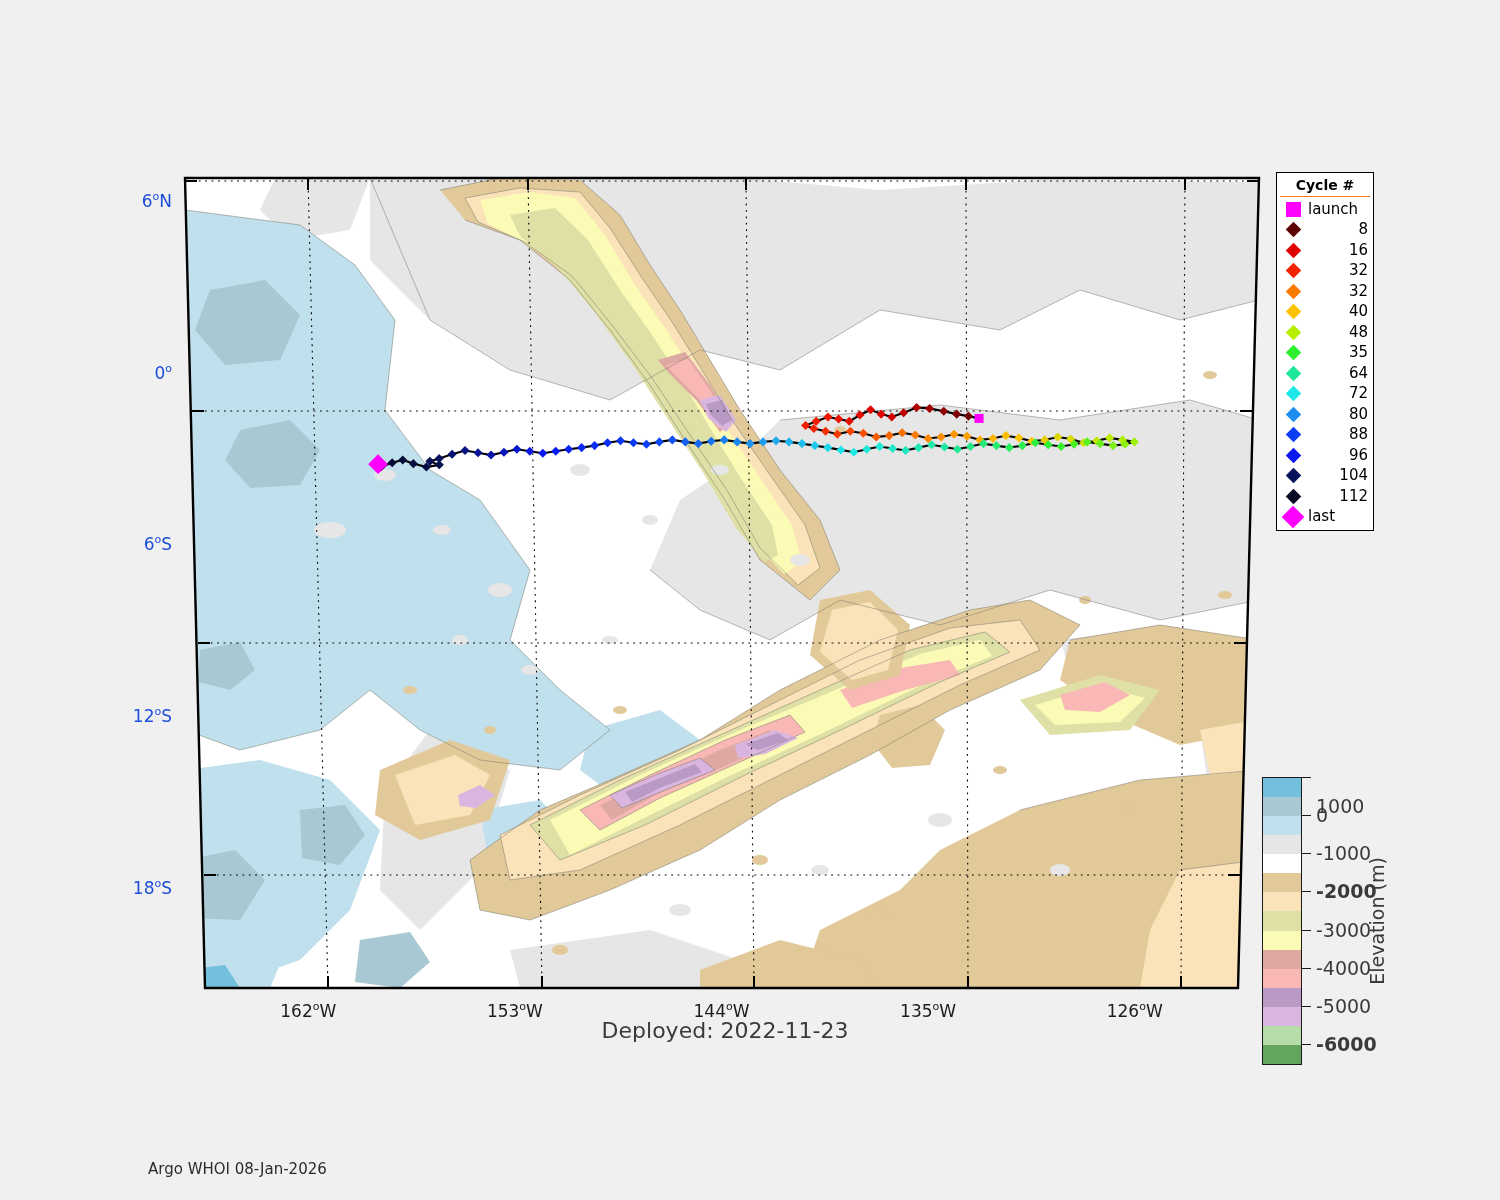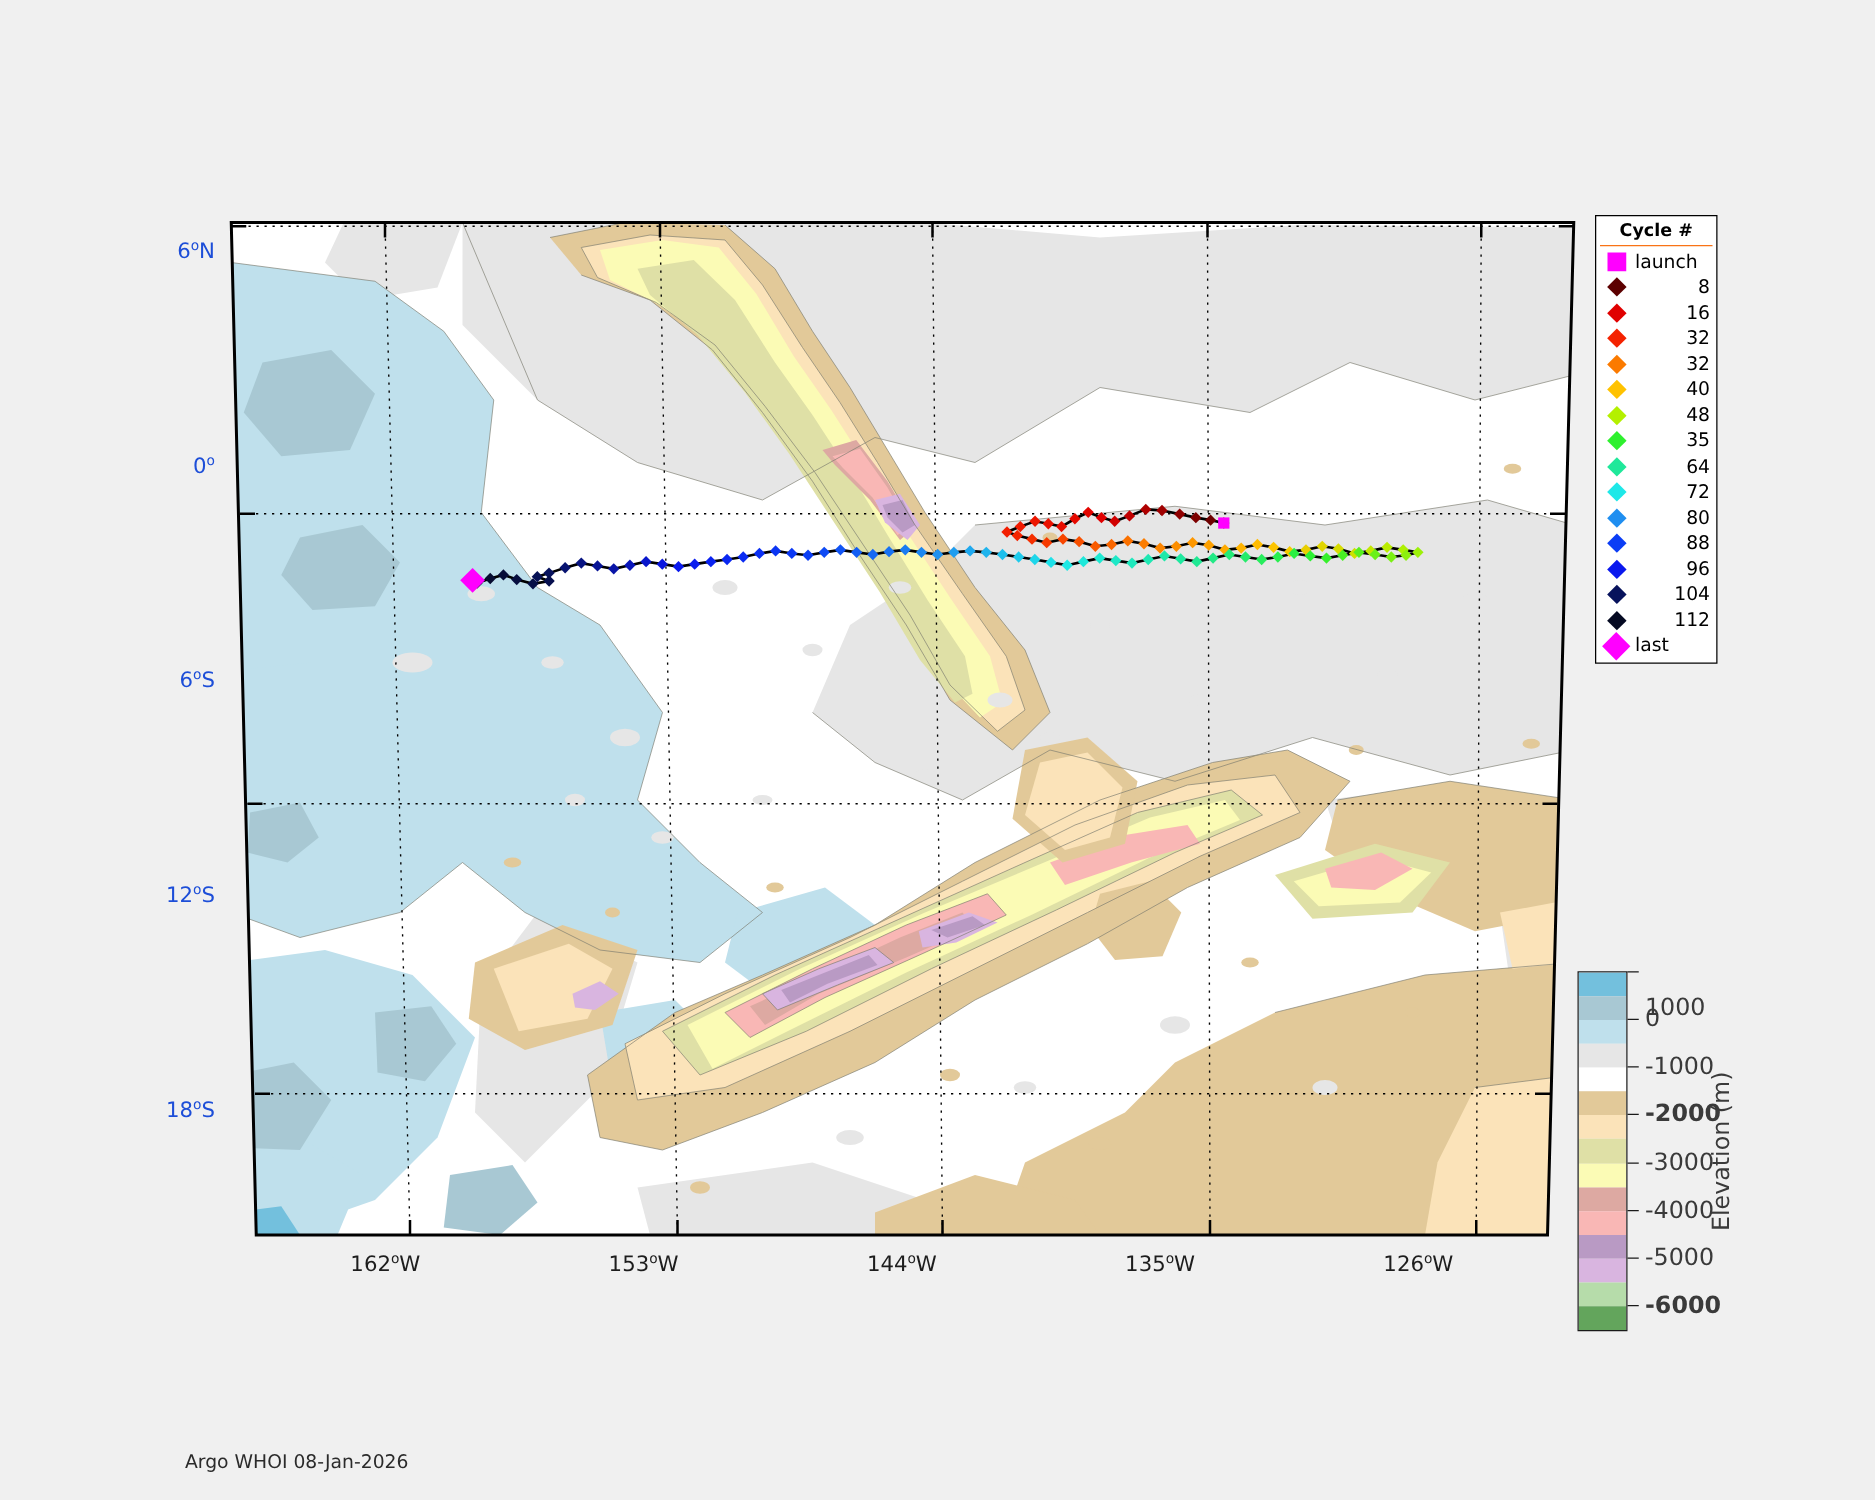--- a/index.html
+++ b/index.html
@@ -410,20 +410,21 @@
       <div class="ylab" style="top: 876.823px;">18<span class="sup">o</span>S</div>
     </div>
   <div id="xlabels">
       <div class="xlab" style="left: 308.3px; top: 1000px;">162<span class="sup">o</span>W</div>
       <div class="xlab" style="left: 514.9px; top: 1000px;">153<span class="sup">o</span>W</div>
       <div class="xlab" style="left: 721.5px; top: 1000px;">144<span class="sup">o</span>W</div>
       <div class="xlab" style="left: 928.1px; top: 1000px;">135<span class="sup">o</span>W</div>
       <div class="xlab" style="left: 1134.7px; top: 1000px;">126<span class="sup">o</span>W</div>
     </div>
 
+  <div class="abs" id="deployed">Deployed: 2022-11-23</div>
   <div class="abs" id="credit">Argo WHOI 08-Jan-2026</div>
 
   <div class="abs" id="legend">
     <div id="legend-title">Cycle #</div>
     <div id="legend-rows">
         <div class="legrow">
           <div class="legmark">
             <span class="sq" style="background: rgb(255, 0, 255);"></span>
           </div>
           <div class="legtext lt">launch</div>

